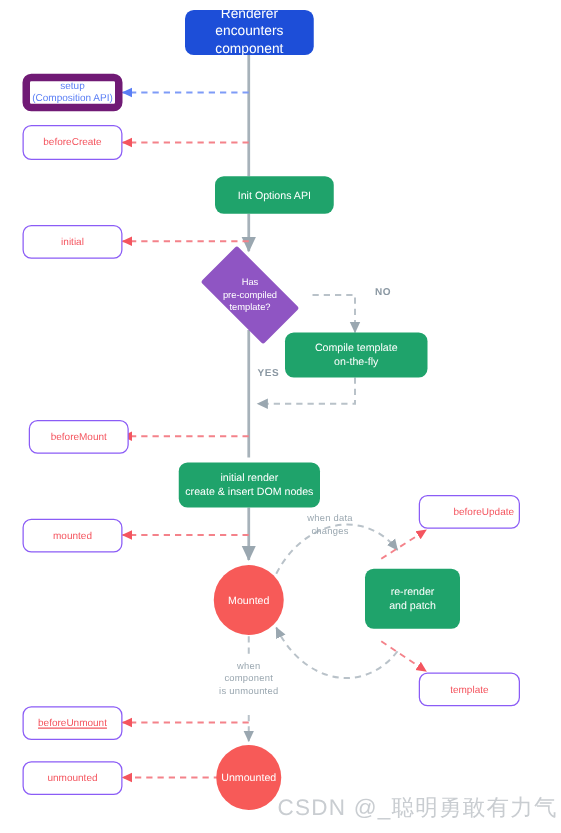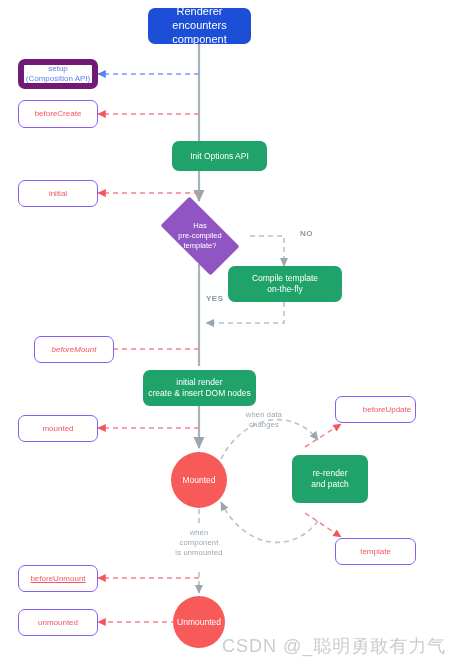--- a/index.html
+++ b/index.html
@@ -185,21 +185,21 @@
   <div class="node n-diamond" style="left:150px;top:207px;width:100px;height:58px;">
     <span class="shape"></span>
     <span class="txt">Has
 pre-compiled
 template?</span>
   </div>
 
   <div class="node n-green" style="left:228px;top:266px;width:114px;height:36px;">Compile template
 on-the-fly</div>
 
-  <div class="node n-hook" style="left:34px;top:336px;width:80px;height:27px;font-style:italic;">beforeMount</div>
+  <div class="node n-hook" style="left:23px;top:336px;width:80px;height:27px;">beforeMount</div>
 
   <div class="node n-green" style="left:143px;top:370px;width:113px;height:36px;">initial render
 create &amp; insert DOM nodes</div>
 
   <div class="node n-hook" style="left:18px;top:415px;width:80px;height:27px;">mounted</div>
 
   <div class="node n-circle" style="left:171px;top:452px;width:56px;height:56px;">Mounted</div>
 
   <div class="node n-green" style="left:292px;top:455px;width:76px;height:48px;">re-render
 and patch</div>

